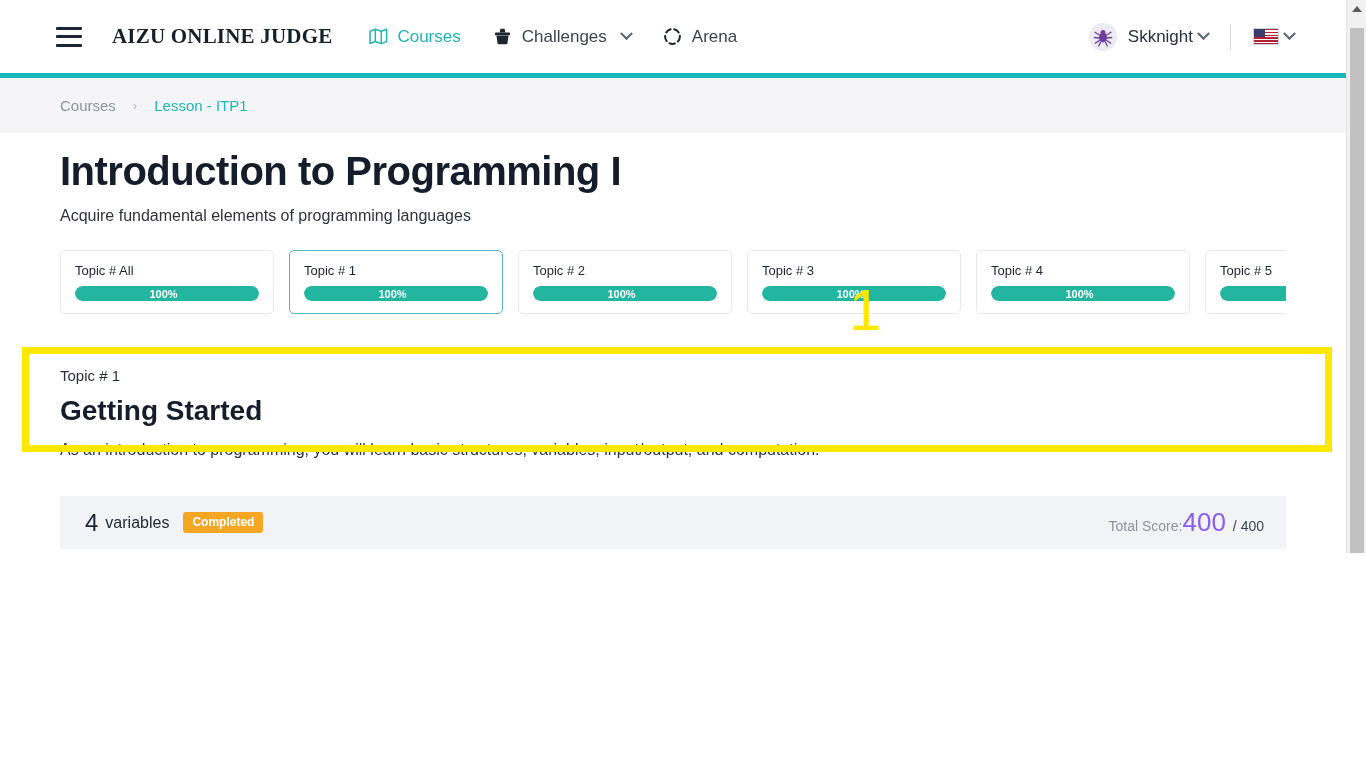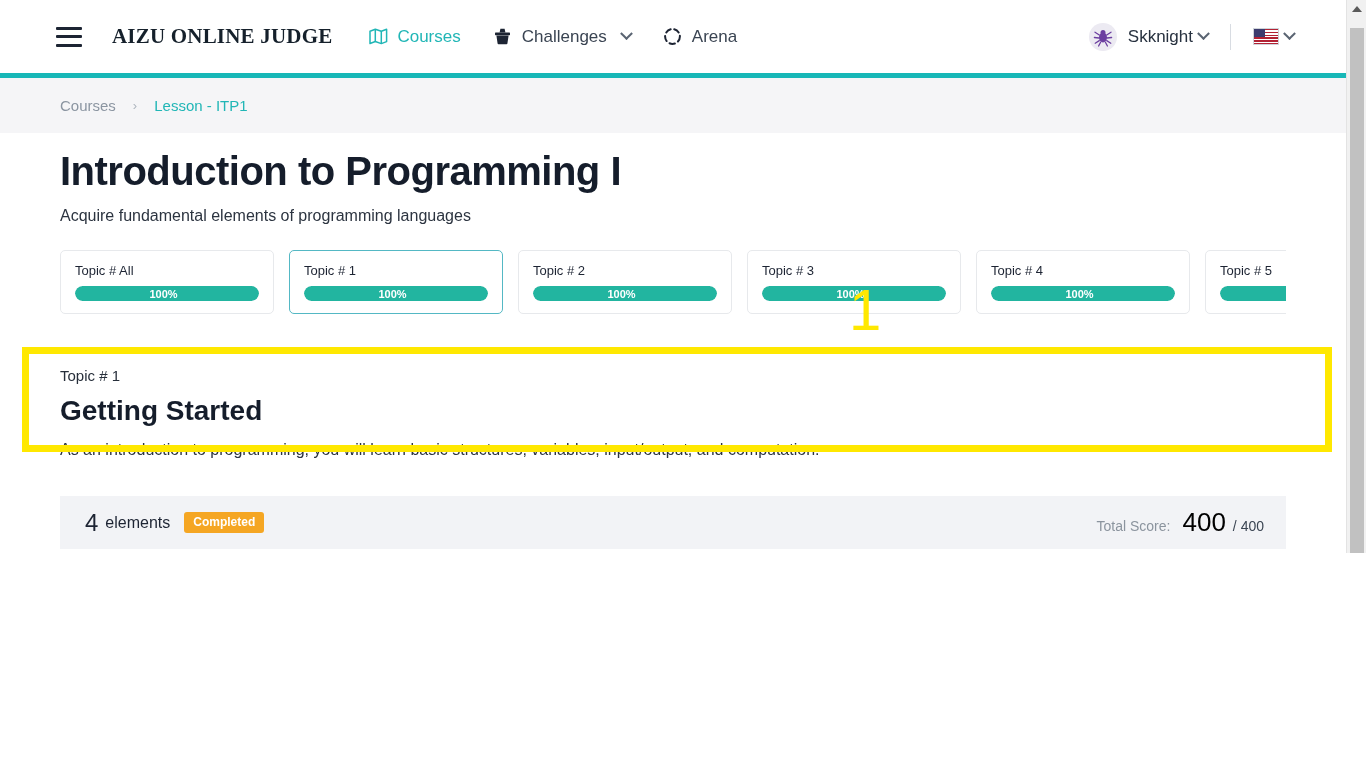--- a/index.html
+++ b/index.html
@@ -254,21 +254,21 @@
     font-size: 12px; font-weight: bold;
     border-radius: 3px;
     padding: 4px 9px 5px;
     line-height: 1;
   }
   .total-score {
     margin-left: auto;
     display: flex; align-items: baseline;
   }
   .ts-label { font-size: 14px; color: #8b949e; }
-  .ts-value { font-size: 26px; color: #000000; margin-left: 12px; }
+  .ts-value { font-size: 26px; color: #8b5cf6; }
   .ts-max { font-size: 14px; color: #3a4452; margin-left: 7px; }
 
   .problem-row {
     margin-top: 15px;
     height: 84px;
     border: 1px solid #bfe3e6;
     border-radius: 5px;
     display: flex; align-items: center;
     padding: 0 22px 0 24px;
     background: #fff;
@@ -480,21 +480,21 @@
           </div>
       </div>
 
       <div class="topic-num">Topic # 1</div>
       <h2 class="topic-title">Getting Started</h2>
       <div class="topic-desc">As an introduction to programming, you will learn basic structures, variables, input/output, and computation.</div>
 
       <div class="problems-block">
         <div class="problems-head">
           <span class="pcount">4</span>
-          <span class="pcount-label">elements</span>
+          <span class="pcount-label">variables</span>
           <span class="completed-badge">Completed</span>
           <div class="total-score">
             <span class="ts-label">Total Score:</span>
             <span class="ts-value">400</span>
             <span class="ts-max">/ 400</span>
           </div>
         </div>
 
       </div>
 

